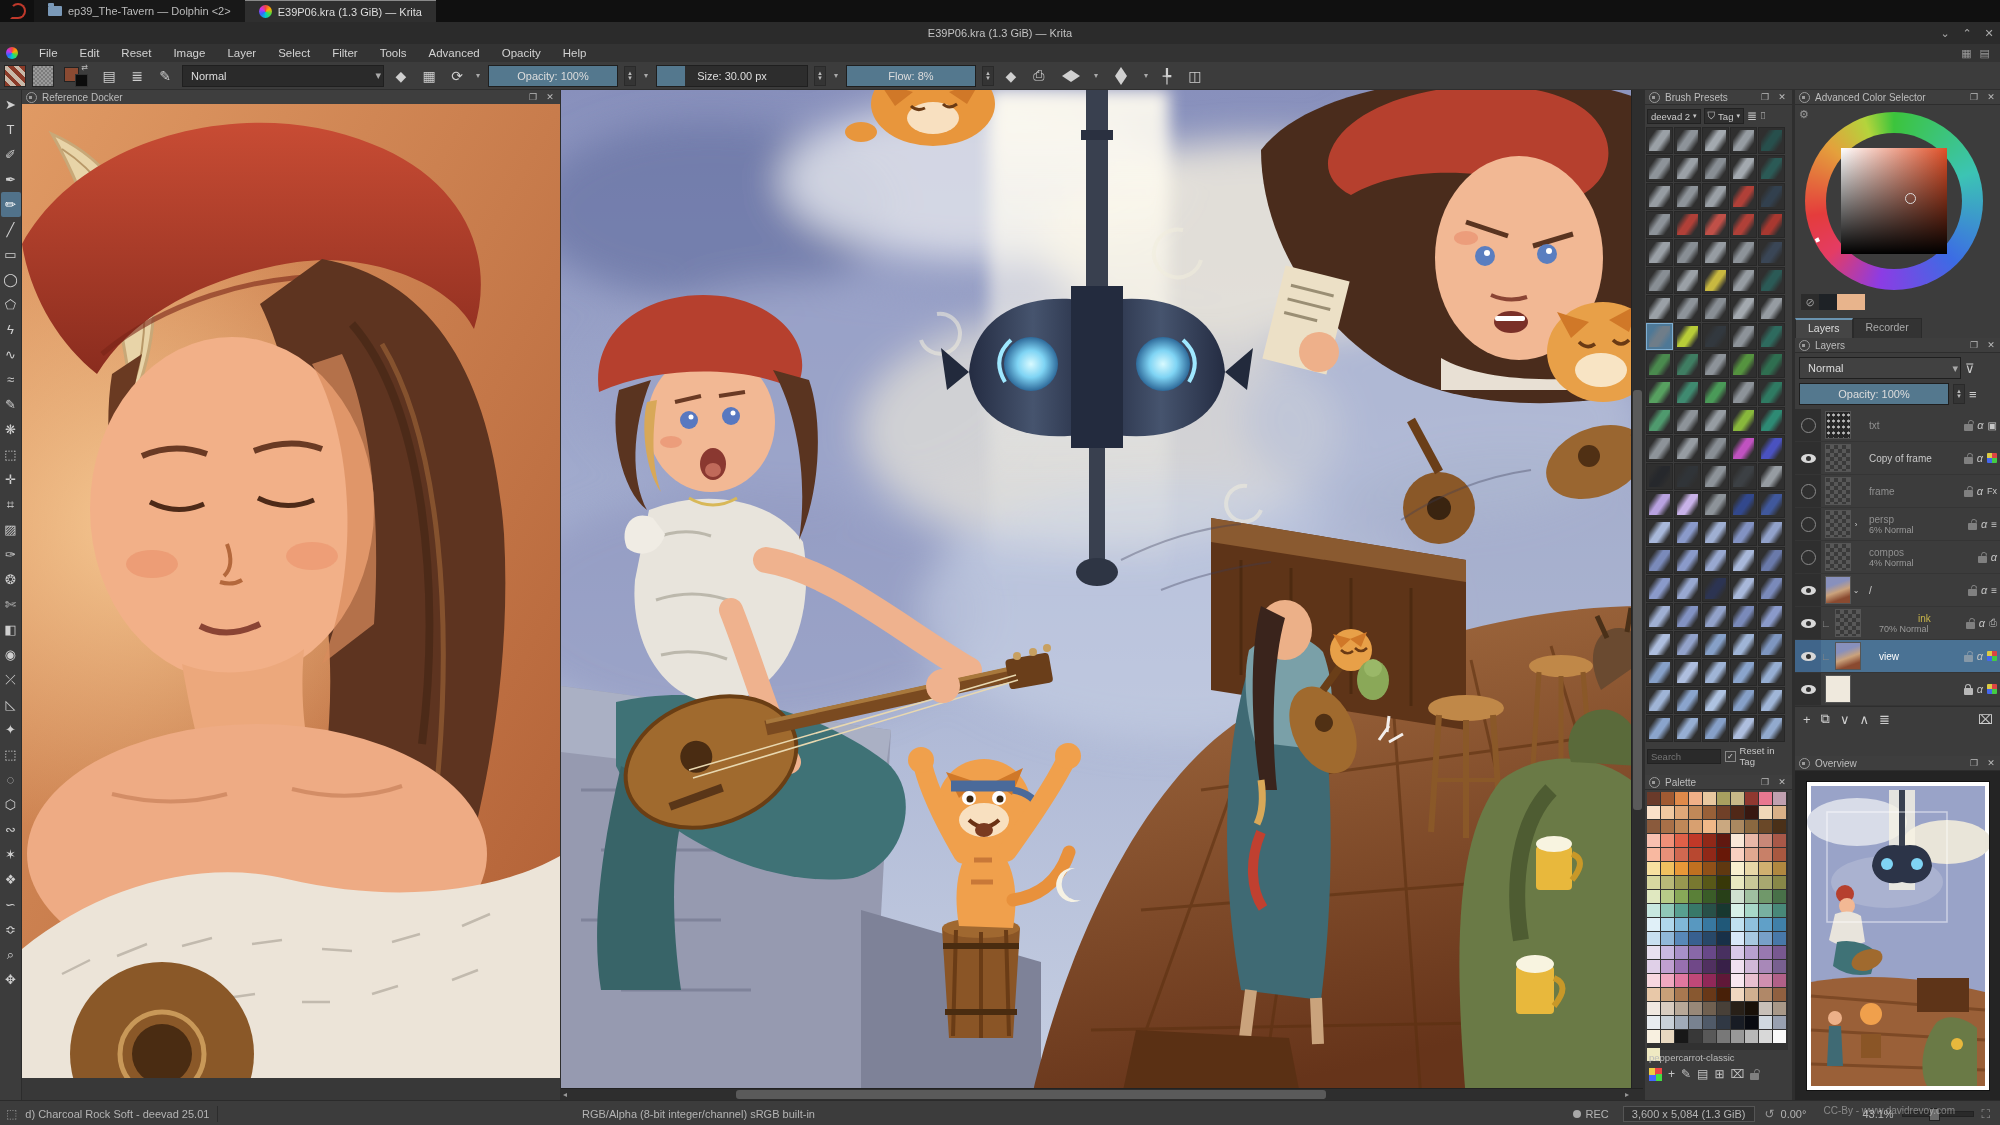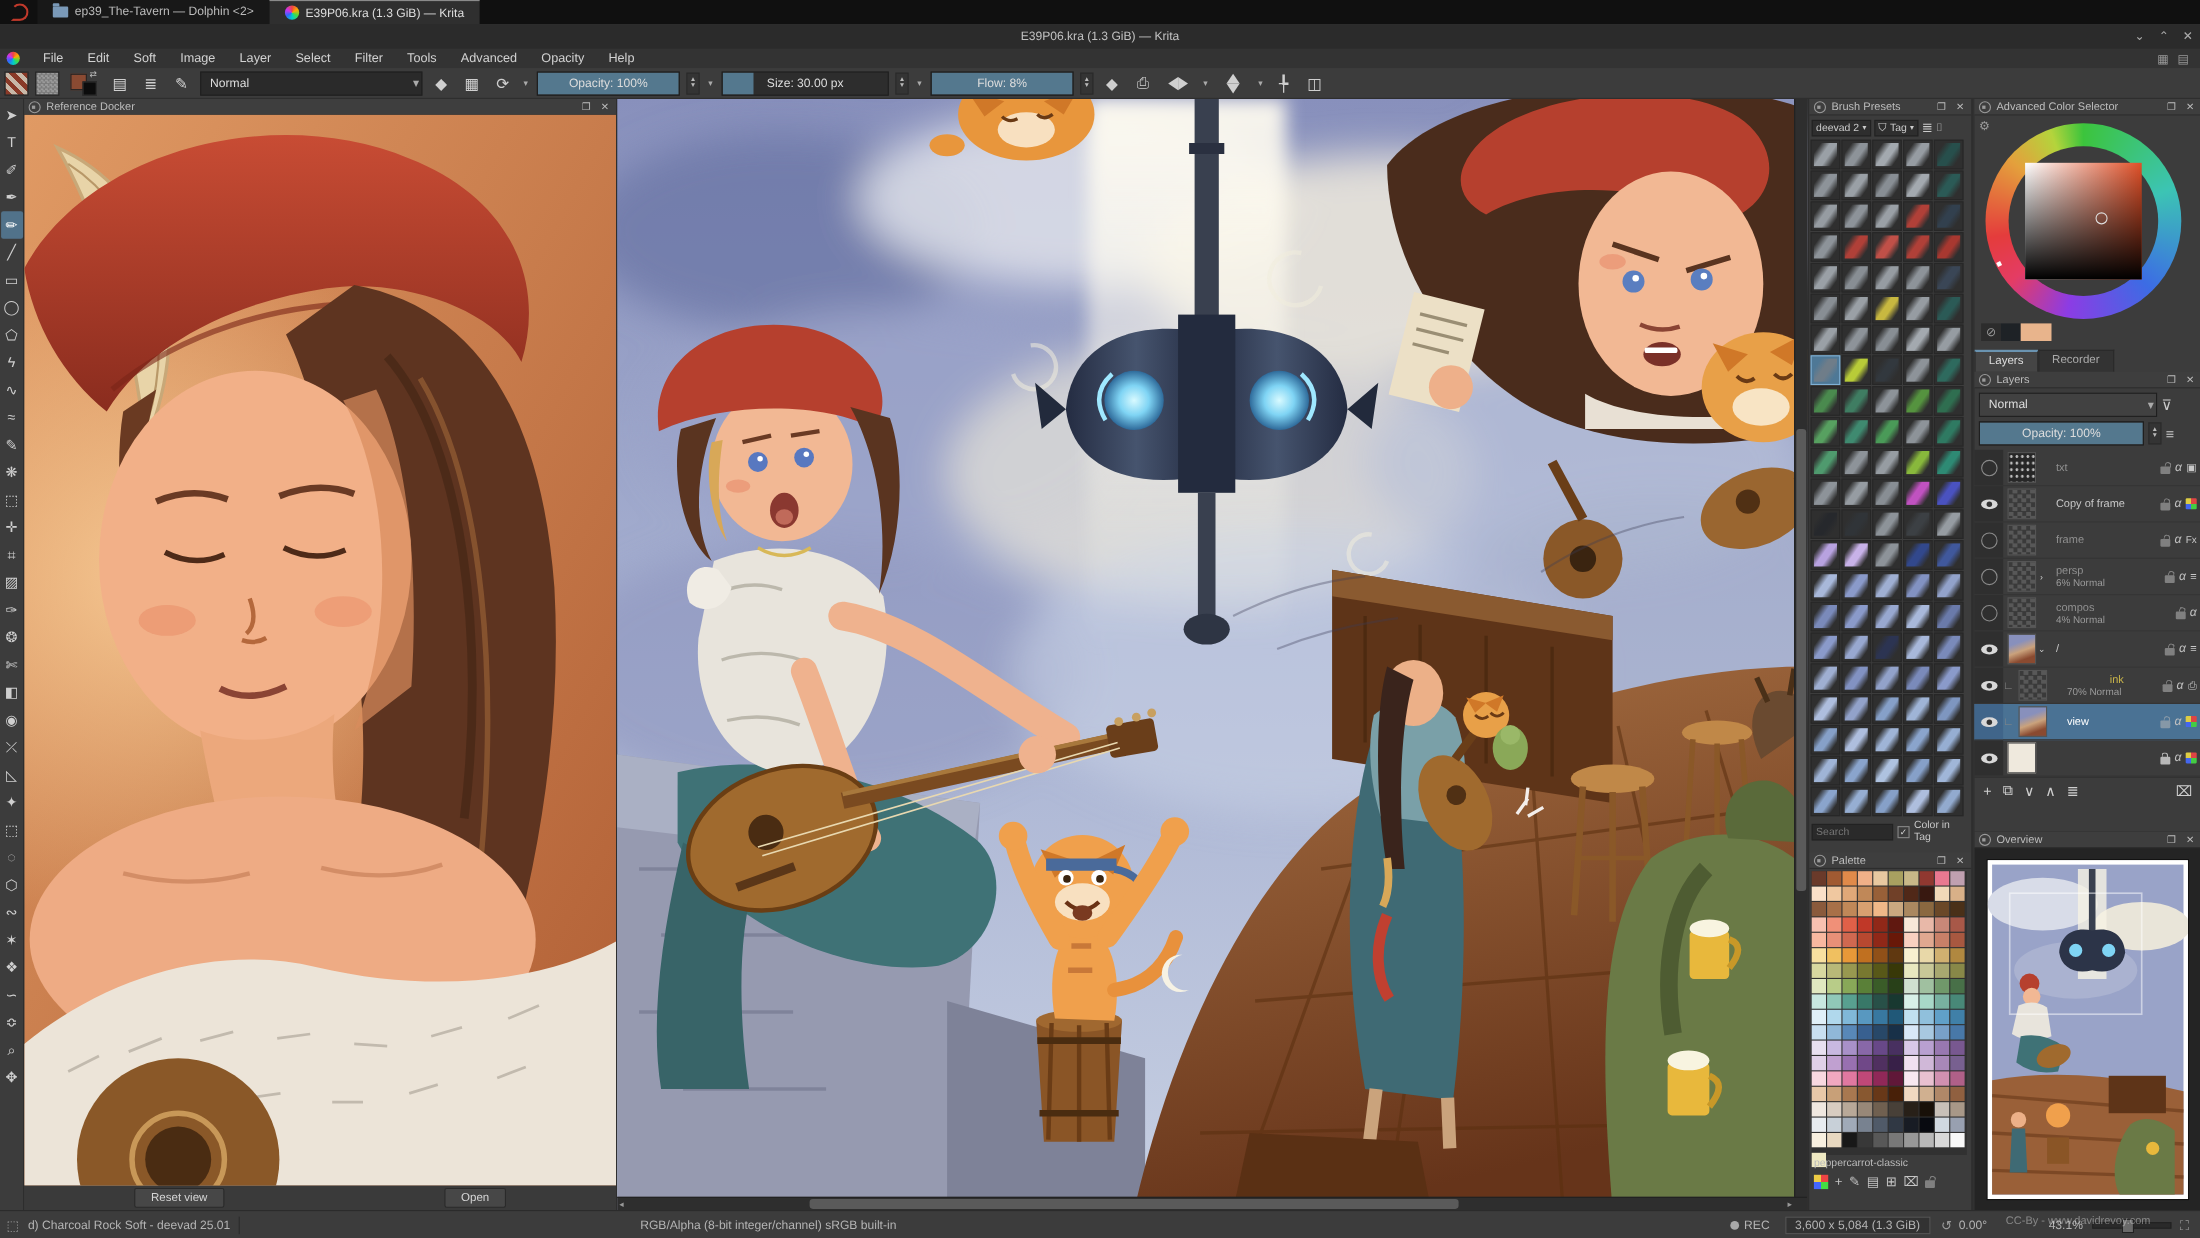--- a/index.html
+++ b/index.html
@@ -142,21 +142,21 @@
   <span class="win-ctrl" style="right:44px">⌄</span>
   <span class="win-ctrl" style="right:22px">⌃</span>
   <span class="win-ctrl" style="right:0">✕</span>
 </div>
 
 <div id="menubar" class="abs">
   <span class="menu-krita"></span>
   <span id="menu-items" style="display:flex">
       <span class="menu-item">File</span>
       <span class="menu-item">Edit</span>
-      <span class="menu-item">Soft</span>
+      <span class="menu-item">Reset</span>
       <span class="menu-item">Image</span>
       <span class="menu-item">Layer</span>
       <span class="menu-item">Select</span>
       <span class="menu-item">Filter</span>
       <span class="menu-item">Tools</span>
       <span class="menu-item">Advanced</span>
       <span class="menu-item">Opacity</span>
       <span class="menu-item">Help</span>
     </span>
   <span class="menu-right">
@@ -314,24 +314,20 @@
       <path d="M0,845 C80,780 180,755 265,775 C380,802 480,785 538,752 L538,974 L0,974 Z" fill="#ece4d8"></path>
       <g stroke="#b8b0a4" stroke-width="2.5" opacity=".8">
         <path d="M40,870 l28,-14 M95,852 l30,-12 M160,842 l30,-8 M230,840 l30,-4 M300,845 l30,2 M370,838 l28,-8 M440,822 l28,-12"></path>
         <path d="M60,910 l26,-10 M130,898 l28,-8 M205,894 l28,-4 M280,898 l28,0 M350,890 l26,-8 M430,876 l26,-10"></path>
       </g>
       <circle cx="140" cy="950" r="92" fill="#8a5828"></circle>
       <circle cx="140" cy="950" r="30" fill="#4a2c12"></circle>
       <circle cx="140" cy="950" r="42" fill="none" stroke="#c89858" stroke-width="5"></circle>
     </svg>
   </div>
-  <div id="ref-foot">
-    <button class="btn">Reset view</button>
-    <button class="btn">Open</button>
-  </div>
 </div>
 
 <div class="abs gapstrip" style="left:560px;top:90px;width:1px;height:1010px"></div>
 
 <div id="canvas" class="abs">
   <svg width="1082" height="1010" viewBox="0 0 1082 1010" preserveAspectRatio="none">
     <defs>
       <linearGradient id="skyG" x1="0" y1="0" x2="0" y2="1">
           <stop offset="0" stop-color="#8890bc"></stop>
           <stop offset=".5" stop-color="#a8b2d2"></stop>
@@ -934,21 +930,21 @@
       <div class="bp-cell">
         <div class="bp-stroke" style="background: linear-gradient(125deg, transparent 18%, rgb(174, 190, 222) 42%, rgb(174, 190, 222) 60%, transparent 84%);"></div>
       </div>
       <div class="bp-cell">
         <div class="bp-stroke" style="background: linear-gradient(125deg, transparent 18%, rgb(146, 170, 206) 42%, rgb(146, 170, 206) 60%, transparent 84%);"></div>
       </div>
     </div>
   <div id="bp-search-row">
     <input id="bp-search" placeholder="Search" style="">
     <span class="chk">✓</span>
-    <span>Color in Tag</span>
+    <span>Reset in Tag</span>
   </div>
   <div class="dock-head" style="margin-top:6px">
     <span class="lockdot"></span>
     <span class="ttl">Palette</span>
     <span class="dock-btn">❐</span>
     <span class="dock-btn">✕</span>
   </div>
   <div id="pal-grid">
       <div class="pal-cell" style="background: rgb(106, 58, 42);"></div>
       <div class="pal-cell" style="background: rgb(160, 90, 50);"></div>

